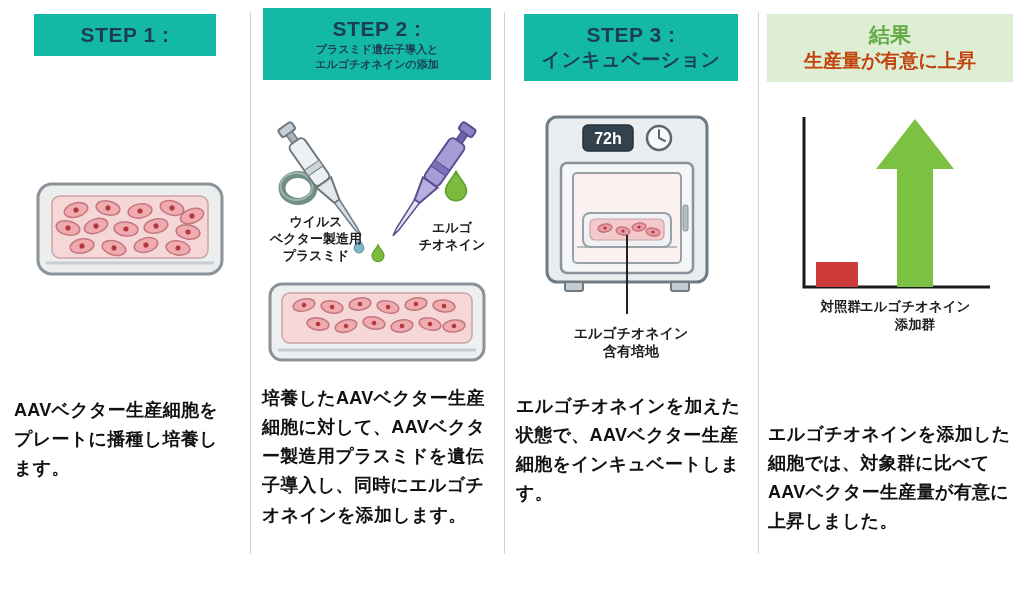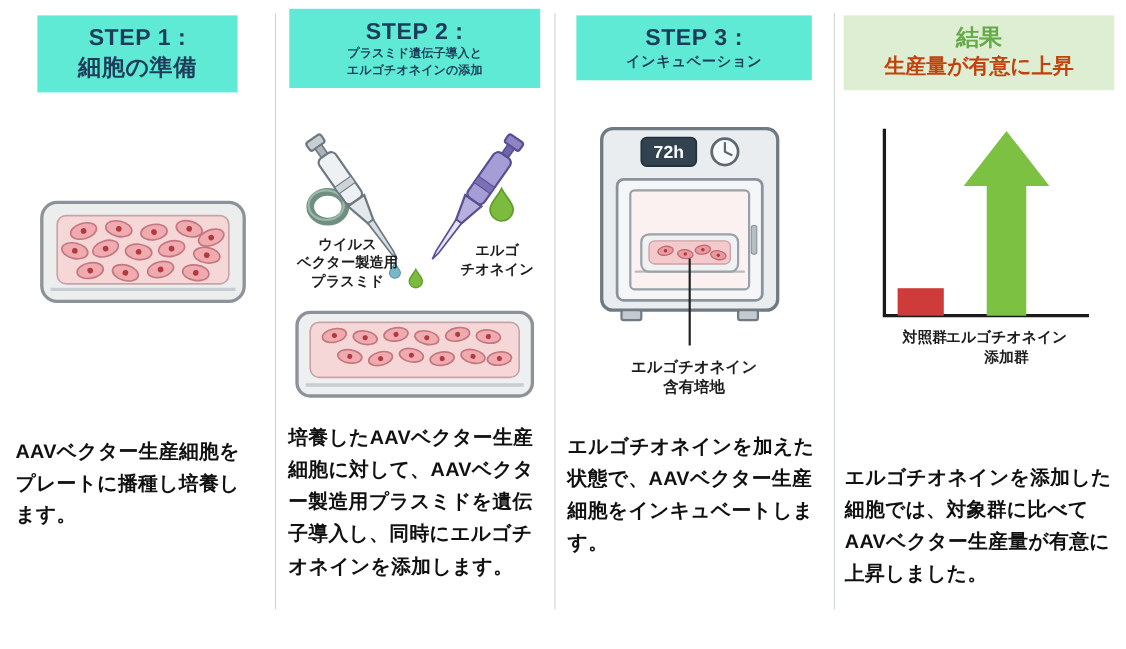--- a/index.html
+++ b/index.html
@@ -19,21 +19,21 @@
     width: 1px;
     background: #cfd4d9;
   }
   .col { position: absolute; top: 8px; }
   #col1 { left: 10px;  width: 230px; }
   #col2 { left: 258px; width: 238px; }
   #col3 { left: 512px; width: 238px; }
   #col4 { left: 764px; width: 252px; }
 
   .hdr { text-align: center; padding: 7px 2px 8px; }
-  .hdr-blue  { background: #5eead4; color: #1c3c59; }
+  .hdr-blue  { background: #14b8a6; color: #1c3c59; }
   .hdr-green { background: #ddeed2; }
   .hdr-main  { font-size: 21px; font-weight: 800; line-height: 1.3; letter-spacing: 0.5px; }
   .hdr-sub   { font-size: 11px; font-weight: 800; line-height: 1.35; }
   .hdr-sub-lg{ font-size: 19px; font-weight: 800; line-height: 1.35; color: #c2410c; }
   .result-title { color: #64aa46; font-size: 21px; font-weight: 800; line-height: 1.3; }
 
   #col1 .hdr { width: 182px; margin: 6px auto 0; }
   #col2 .hdr { width: 228px; margin: 0 auto; }
   #col3 .hdr { width: 214px; margin: 6px auto 0; }
   #col4 .hdr { width: 246px; margin: 6px auto 0; }
@@ -66,21 +66,20 @@
 
 <div class="page">
 
   <div class="divider" style="left:250px"></div>
   <div class="divider" style="left:504px"></div>
   <div class="divider" style="left:758px"></div>
 
   <section class="col" id="col1">
     <header class="hdr hdr-blue">
       <div class="hdr-main">STEP 1 :</div>
-      <div class="hdr-main">細胞の準備</div>
     </header>
 
     <svg class="abs" style="left:20px; top:158px;" width="200" height="120" viewBox="0 0 200 120">
       <defs>
         <g id="cellA">
           <ellipse rx="12" ry="7" fill="#efabb0" stroke="#c4777e" stroke-width="1.5"></ellipse>
           <circle r="2.6" fill="#b23a3f"></circle>
         </g>
       </defs>
       <rect x="8" y="18" width="184" height="90" rx="14" fill="#eceeee" stroke="#8b9299" stroke-width="3"></rect>
@@ -186,21 +185,21 @@
         <use href="#cellB" transform="translate(188,50) rotate(-6)"></use>
       </g>
     </svg>
 
     <p class="body" style="top:376px; width:228px;">培養したAAVベクター生産細胞に対して、AAVベクター製造用プラスミドを遺伝子導入し、同時にエルゴチオネインを添加します。</p>
   </section>
 
   <section class="col" id="col3">
     <header class="hdr hdr-blue">
       <div class="hdr-main">STEP 3 :</div>
-      <div class="hdr-main" style="font-size:13px">インキュベーション</div>
+      <div class="hdr-main" style="font-size:19px">インキュベーション</div>
     </header>
 
     <svg class="abs" style="left:25px; top:105px;" width="180" height="205" viewBox="0 0 180 205">
       <rect x="10" y="4" width="160" height="165" rx="10" fill="#e9edef" stroke="#707a82" stroke-width="3"></rect>
 
       <rect x="28" y="169" width="18" height="9" rx="2" fill="#c3cad0" stroke="#707a82" stroke-width="2"></rect>
       <rect x="134" y="169" width="18" height="9" rx="2" fill="#c3cad0" stroke="#707a82" stroke-width="2"></rect>
 
       <g>
         <rect x="46" y="12" width="50" height="26" rx="5" fill="#33424f" stroke="#22303b" stroke-width="1.5"></rect>

